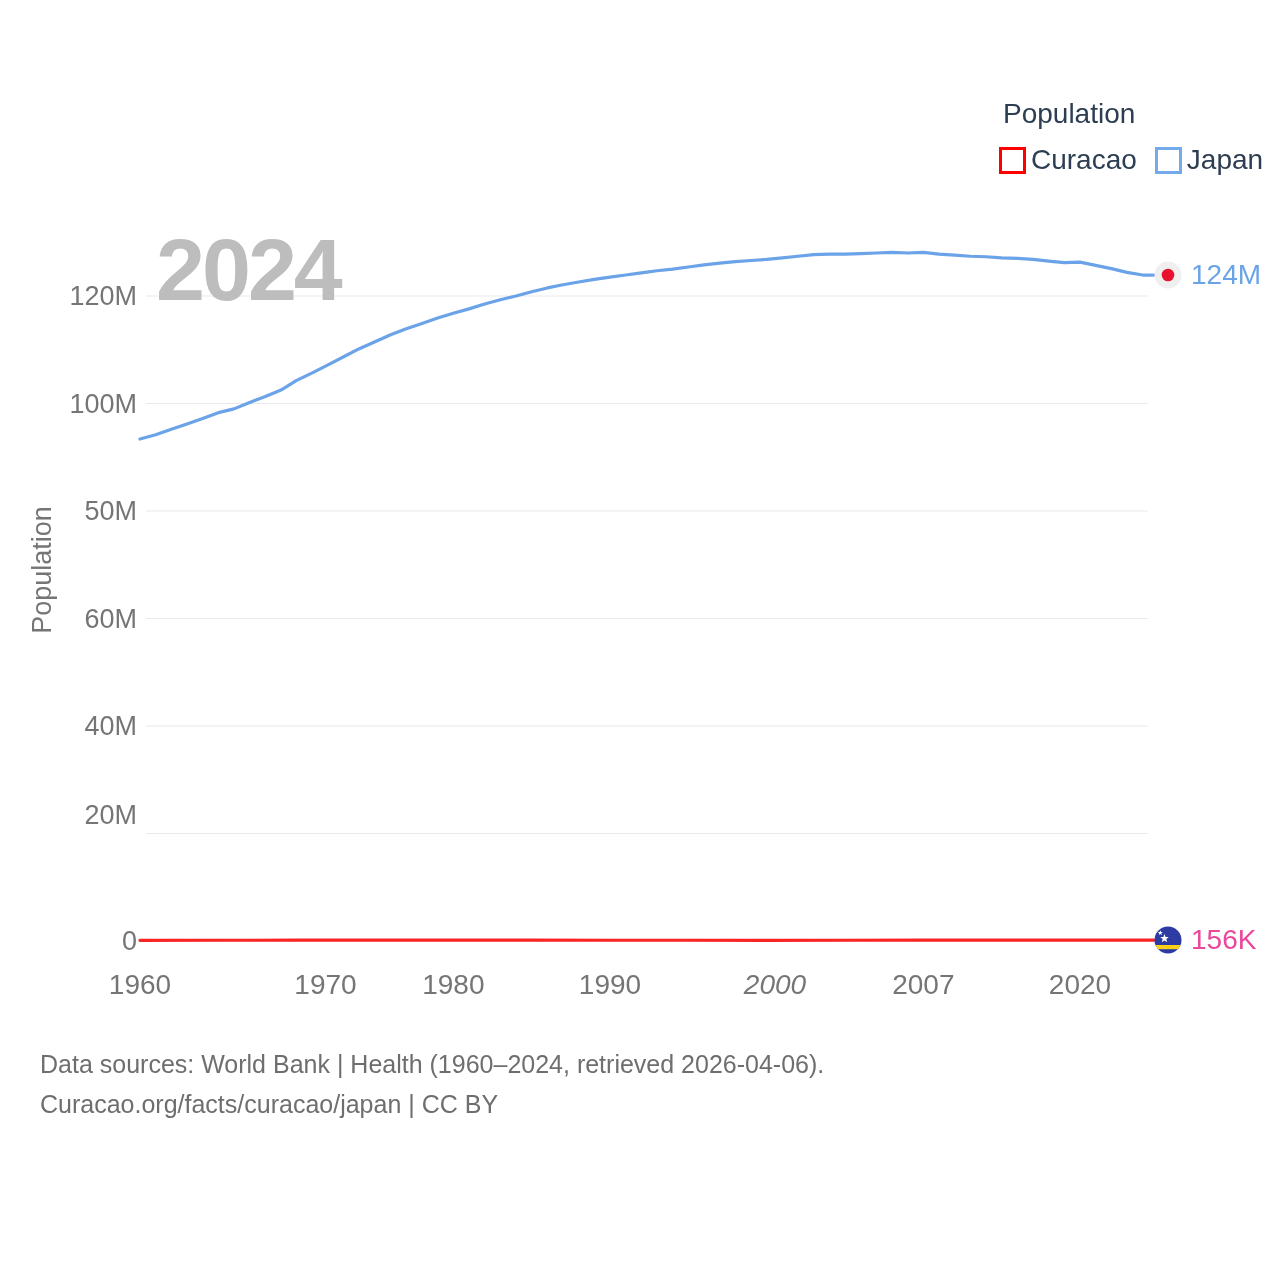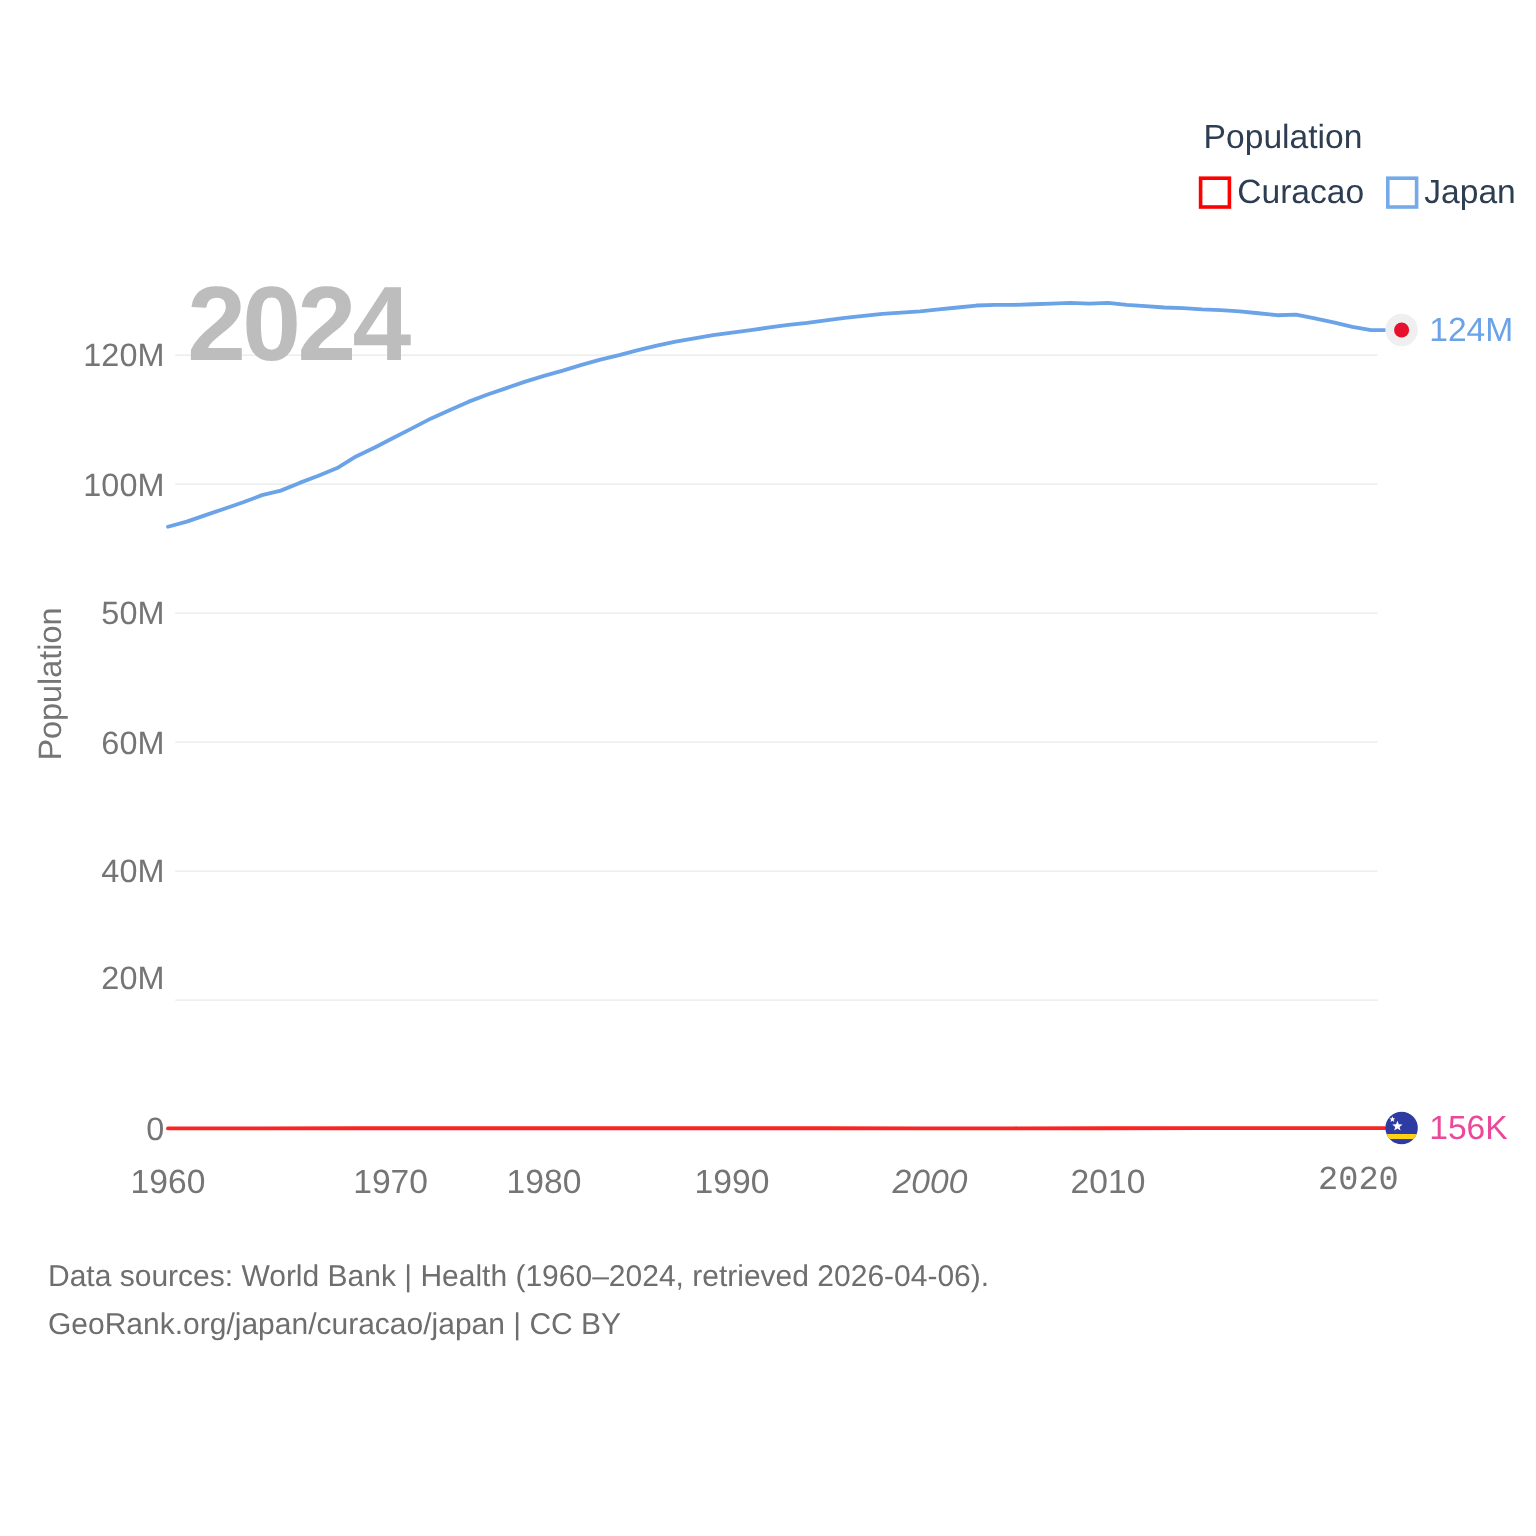--- a/index.html
+++ b/index.html
@@ -87,22 +87,22 @@
       <div class="y-tick-label" style="top: 711px;">40M</div>
       <div class="y-tick-label" style="top: 603.5px;">60M</div>
       <div class="y-tick-label" style="top: 496px;">50M</div>
       <div class="y-tick-label" style="top: 388.5px;">100M</div>
       <div class="y-tick-label" style="top: 281px;">120M</div>
       <div class="x-tick-label" style="left: 80px; text-align: center;">1960</div>
       <div class="x-tick-label" style="left: 236.667px; text-align: right;">1970</div>
       <div class="x-tick-label" style="left: 393.333px;">1980</div>
       <div class="x-tick-label" style="left: 550px;">1990</div>
       <div class="x-tick-label" style="left: 715px; font-style: italic;">2000</div>
-      <div class="x-tick-label" style="left: 863.333px;">2010</div>
-      <div class="x-tick-label" style="left: 1072px; font-family: Liberation Mono, monospace;">2020</div>
+      <div class="x-tick-label" style="left: 863.333px;">2007</div>
+      <div class="x-tick-label" style="left: 1020px;">2020</div>
     </div>
 
   <div id="legend">
     <div id="legend-title">Population</div>
     <div id="legend-items">
         <div class="legend-item">
           <span class="legend-swatch" style="border-color: rgb(254, 0, 0);"></span>
           <span class="legend-label">Curacao</span>
         </div>
         <div class="legend-item">
@@ -138,16 +138,16 @@
           <polygon fill="#ffffff" points="10.5,8 11.62,10.96 14.78,11.11 12.31,13.09 13.15,16.14 10.5,14.4 7.85,16.14 8.69,13.09 6.22,11.11 9.38,10.96"></polygon>
           <polygon fill="#ffffff" points="6.3,4.2 6.95,5.91 8.77,6.0 7.35,7.14 7.83,8.9 6.3,7.9 4.77,8.9 5.25,7.14 3.83,6.0 5.65,5.91"></polygon>
         </g>
       </svg>
     </span>
     <span class="end-label" style="color: #ec4899;">156K</span>
   </div>
 
   <div id="footer">
     <div>Data sources: World Bank | Health (1960–2024, retrieved 2026-04-06).</div>
-    <div>GeoRank.org/japan/curacao/japan | CC BY</div>
+    <div>Curacao.org/facts/curacao/japan | CC BY</div>
   </div>
 
 </div>
 
 </body></html>

